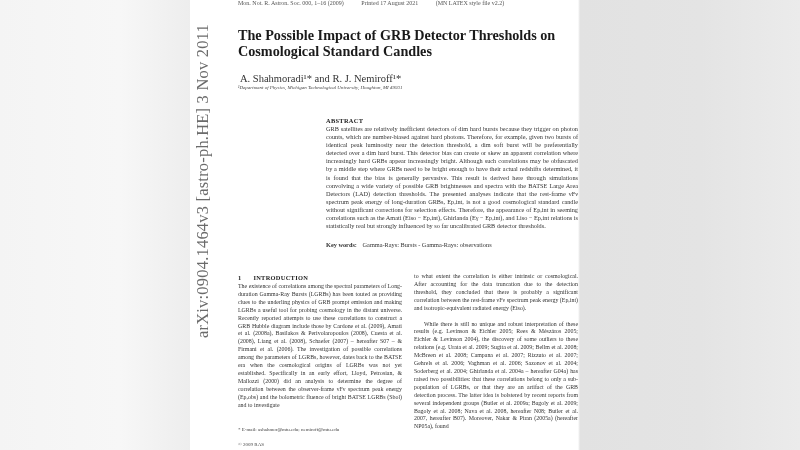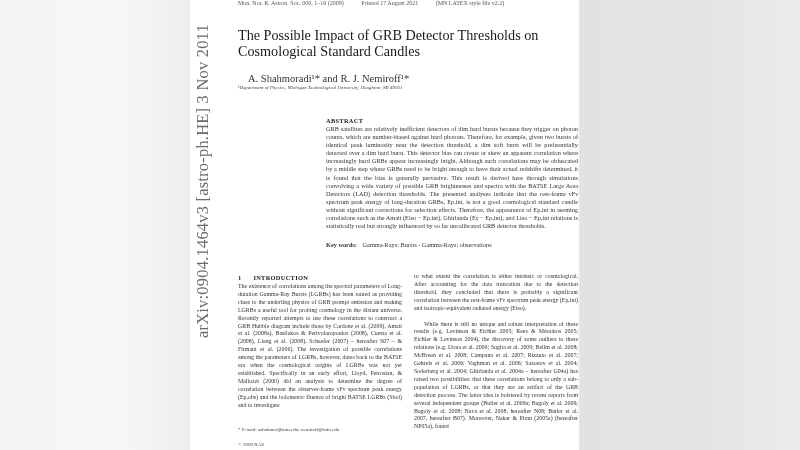--- a/index.html
+++ b/index.html
@@ -18,24 +18,24 @@
     transform-origin: 0 0; transform: rotate(-90deg);
     font-size:16.5px; color:#6b6b6b; white-space:nowrap; letter-spacing:0.2px;
     font-family:"Liberation Serif", serif;
   }
   .runhead {
     position:absolute; left:238px; top:0px; font-size:6px; color:#555; white-space:nowrap;
   }
   .runhead span { margin-right:16px; }
   .title {
     position:absolute; left:238px; top:27px; width:340px;
-    font-size:14.2px; font-weight:normal; line-height:16px; color:#1a1a1a;
+    font-size:14.2px; font-weight:bold; line-height:16px; color:#1a1a1a;
   }
   .authors {
-    position:absolute; left:248px; top:73px; font-size:10.5px; color:#333; white-space:nowrap;
+    position:absolute; left:240px; top:73px; font-size:10.5px; color:#333; white-space:nowrap;
   }
   .affil {
     position:absolute; left:238px; top:85px; font-size:5px; font-style:italic; color:#444; white-space:nowrap;
   }
   .abs-head {
     position:absolute; left:326px; top:117px; font-size:6.4px; font-weight:bold; letter-spacing:0.3px;
   }
   .abstract {
     position:absolute; left:326px; top:125px; width:252px;
     font-size:6.25px; line-height:8.1px; text-align:justify; color:#333;

